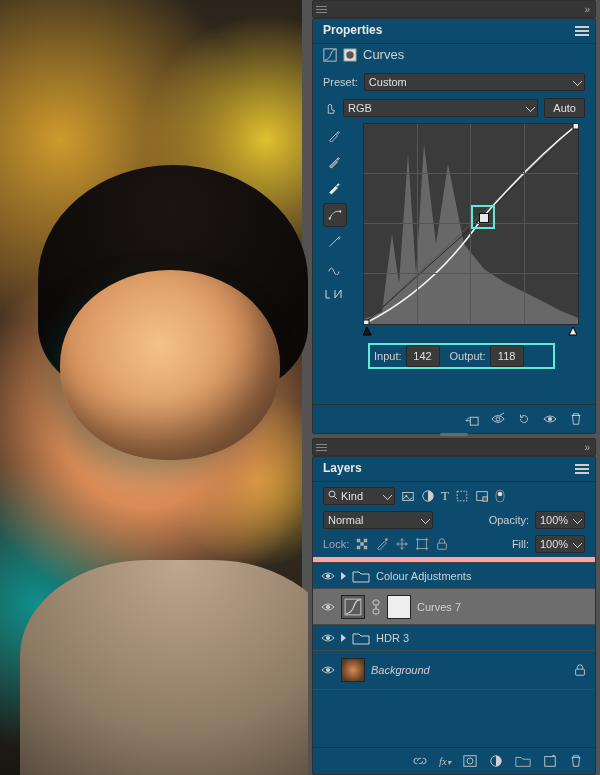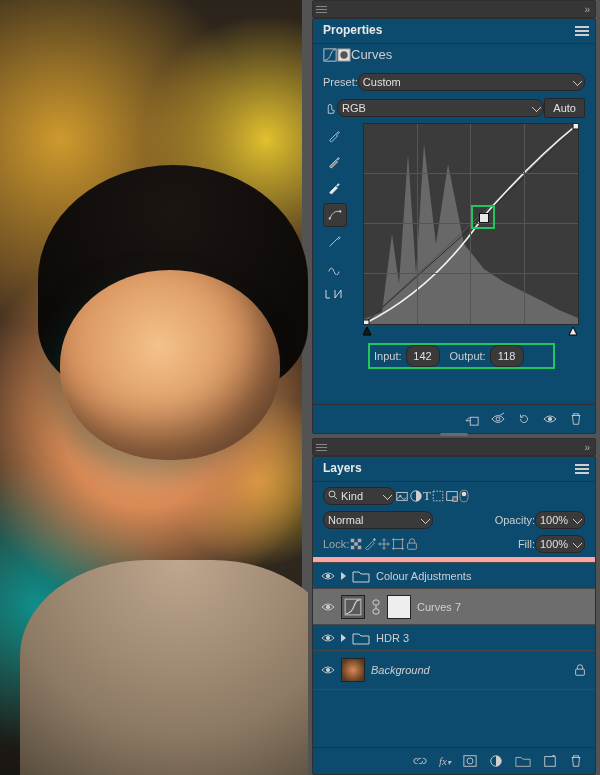--- a/index.html
+++ b/index.html
@@ -28,39 +28,39 @@
   .grip{position:absolute;left:3px;top:4px;width:11px;height:8px;opacity:.6;}
   .grip:before,.grip:after{content:"";position:absolute;left:0;width:11px;height:1px;background:#bbb;}
   .grip:before{top:1px;box-shadow:0 3px 0 #bbb;}
   .grip:after{top:7px;}
   .double-arrow{position:absolute;right:5px;top:3px;font-size:10px;color:#aaa;}
   .burger{position:absolute;right:6px;width:14px;height:10px;}
   .burger span,.burger:before,.burger:after{content:"";position:absolute;left:0;width:14px;height:2px;background:#cfcfcf;}
   .burger:before{top:0;} .burger span{top:4px;} .burger:after{top:8px;}
   .tab-label{display:inline-block;height:22px;line-height:22px;padding:0 10px;font-size:12px;color:#e8e8e8;font-weight:600;}
   .divider{position:absolute;left:0;right:0;height:1px;background:#2f2f2f;}
-  select,input[type=text]{background:#3a3a3a;border:1px solid #272727;color:#e0e0e0;height:18px;font-size:11px;border-radius:8px;}
+  select,input[type=text]{background:#3a3a3a;border:1px solid #272727;color:#e0e0e0;height:18px;font-size:11px;border-radius:2px;}
   select{padding:0 14px 0 4px;-webkit-appearance:none;appearance:none;
     background-image:linear-gradient(45deg,transparent 46%,#ccc 46%,#ccc 54%,transparent 54%),linear-gradient(-45deg,transparent 46%,#ccc 46%,#ccc 54%,transparent 54%);
     background-position:right 6px top 7px,right 2px top 7px;background-size:5px 5px;background-repeat:no-repeat;}
   .btn{display:inline-block;background:#3a3a3a;border:1px solid #272727;color:#e0e0e0;height:18px;line-height:18px;padding:0 8px;font-size:11px;border-radius:2px;}
   
   #p-top{top:0;height:16px;background:#363636;}
   #p-main{top:18px;height:414px;}
   #p-body{position:absolute;left:0;right:0;top:24px;bottom:0;}
-  .row{position:absolute;left:10px;right:10px;display:flex;align-items:center;}
+  .row{position:absolute;left:10px;right:10px;display:flex;align-items:center;gap:6px;}
   .tool{width:22px;height:22px;display:flex;align-items:center;justify-content:center;border-radius:3px;color:#d6d6d6;}
   .tool.active{background:#3a3a3a;border:1px solid #272727;}
   
   #histo{position:absolute;left:50px;top:80px;width:214px;height:200px;background:#3b3b3b;border:1px solid #2a2a2a;}
   #histo .grid{position:absolute;inset:0;background:
     linear-gradient(to right,transparent 24.6%,#555 24.6%,#555 25.1%,transparent 25.1%,transparent 49.6%,#555 49.6%,#555 50.1%,transparent 50.1%,transparent 74.6%,#555 74.6%,#555 75.1%,transparent 75.1%),
     linear-gradient(to bottom,transparent 24.6%,#555 24.6%,#555 25.1%,transparent 25.1%,transparent 49.6%,#555 49.6%,#555 50.1%,transparent 50.1%,transparent 74.6%,#555 74.6%,#555 75.1%,transparent 75.1%);}
   #curve-point{position:absolute;width:8px;height:8px;background:#e8e8e8;border:1px solid #111;}
-  .green-frame{border:2px solid #22c55e;}
+  .green-frame{border:2px solid #5eead4;}
   
   #l-top{top:438px;height:16px;background:#363636;}
   #l-main{top:456px;height:317px;}
   .layer-row{position:absolute;left:0;right:0;height:26px;display:flex;align-items:center;gap:6px;padding:0 8px;border-top:1px solid #474747;}
   .eye{width:14px;height:14px;}
   .eye svg{width:14px;height:14px;}
   .layer-row.selected{background:#6d6d6d;}
   .thumb{width:22px;height:22px;border:1px solid #222;}
   .mask{width:22px;height:22px;background:#eee;border:1px solid #222;}
   .muted{color:#a5a5a5;}

